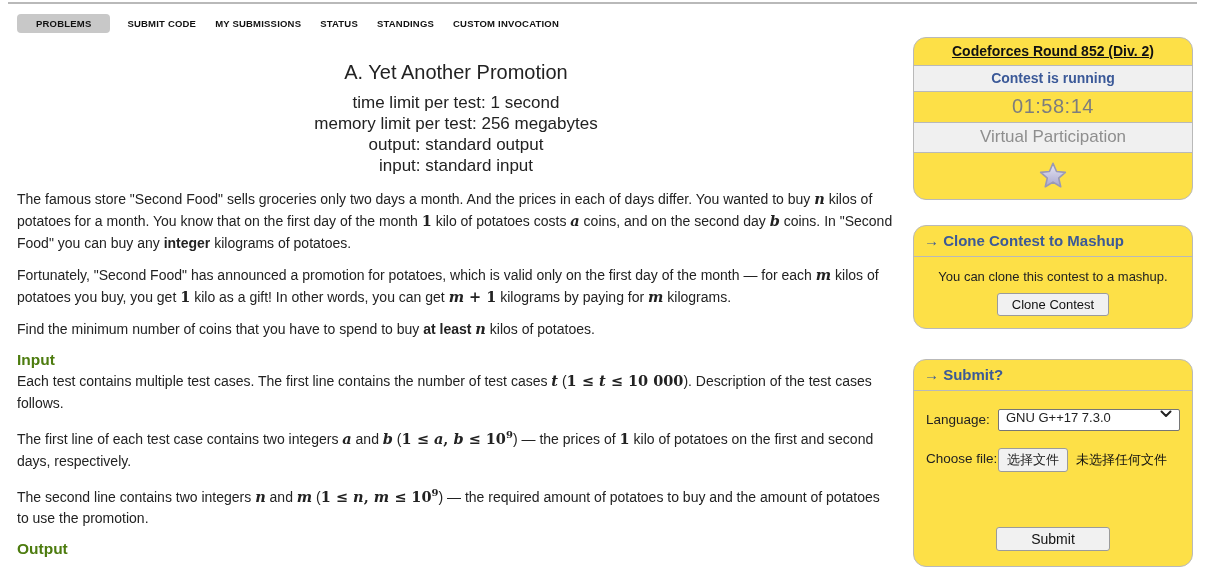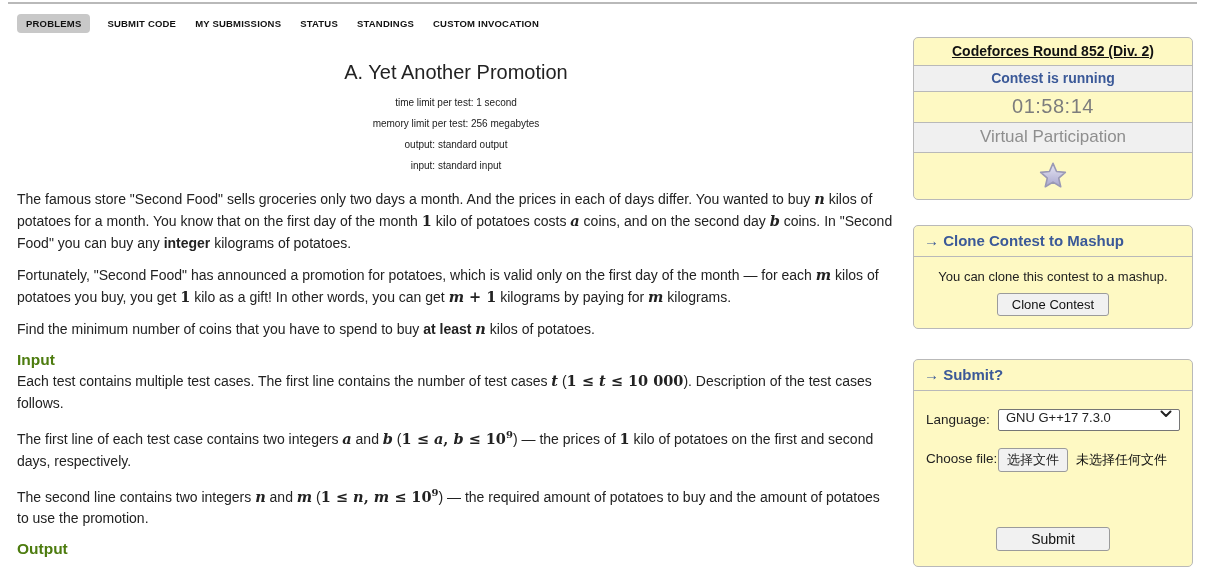--- a/index.html
+++ b/index.html
@@ -5,40 +5,40 @@
   * { box-sizing: border-box; margin: 0; padding: 0; }
   html, body { width: 1205px; height: 582px; overflow: hidden; background: #fff;
     font-family: "Liberation Sans", sans-serif; color: #222; }
 
   .top-rule { height: 2px; background: #b9b9b9; margin: 2px 8px 0 8px; }
 
   
   .tab-bar { display: flex; align-items: center; gap: 15px; margin: 9px 0 0 17px; height: 20px; }
   .tab { font-size: 9.5px; font-weight: bold; color: #111; letter-spacing: .2px;
          white-space: nowrap; cursor: pointer; padding: 4px 2px; }
-  .tab.active { background: #c8c8c8; border-radius: 4px; padding: 4px 9px; }
+  .tab.active { background: #c8c8c8; border-radius: 4px; padding: 4px 19px; }
 
   
   .content { display: flex; padding: 0 12px 0 17px; margin-top: 2px; }
   .main-col { width: 878px; }
   .sidebar { width: 280px; margin-left: auto; margin-top: 2px; }
 
   
   .problem-title { text-align: center; font-size: 20px; color: #222; margin-top: 24px; line-height: 26px; }
-  .limits { text-align: center; font-size: 10px; margin-top: 7px; margin-bottom: 12px; }
+  .limits { text-align: center; font-size: 17px; margin-top: 7px; margin-bottom: 12px; }
   .limit-line { line-height: 21px; }
   .statement p { font-size: 14px; line-height: 22px; margin: 0 0 10px 0; }
   .section-title { font-size: 15.5px; font-weight: bold; line-height: 20px; margin-top: 3px; color: #4d7c0f; }
   .bold { font-weight: bold; }
   .mv { font-family: "DejaVu Serif", serif; font-style: italic; font-weight: 700; font-size: 14.5px; }
   .mn { font-family: "DejaVu Serif", serif; font-weight: 700; font-size: 14.5px; }
   sup.mn { font-size: 10px; }
 
   
-  .roundbox { border: 1px solid #b9b9b9; border-radius: 5px; overflow: hidden; background: #fef9c3; }
+  .roundbox { border: 1px solid #b9b9b9; border-radius: 13px; overflow: hidden; background: #fde047; }
   .rb-row { text-align: center; border-top: 1px solid #b9b9b9; }
   .rb-row:first-child { border-top: none; }
   .row-gray { background: #f0f0f0; }
   .contest-title-row { padding: 4px 4px 5px; }
   .contest-title-link { font-size: 14px; font-weight: bold; color: #111; text-decoration: underline; cursor: pointer; }
   .contest-status { font-size: 14px; font-weight: bold; color: #3b5998; padding: 4px 0 5px; }
   .contest-timer { font-size: 20px; color: #7d7d7d; letter-spacing: .5px; padding: 3px 0 4px; }
   .contest-mode { font-size: 17px; color: #8e8e8e; padding: 4px 0 5px; }
   .star-row { padding: 8px 0 9px; line-height: 0; }
   .star-row svg { cursor: pointer; }

